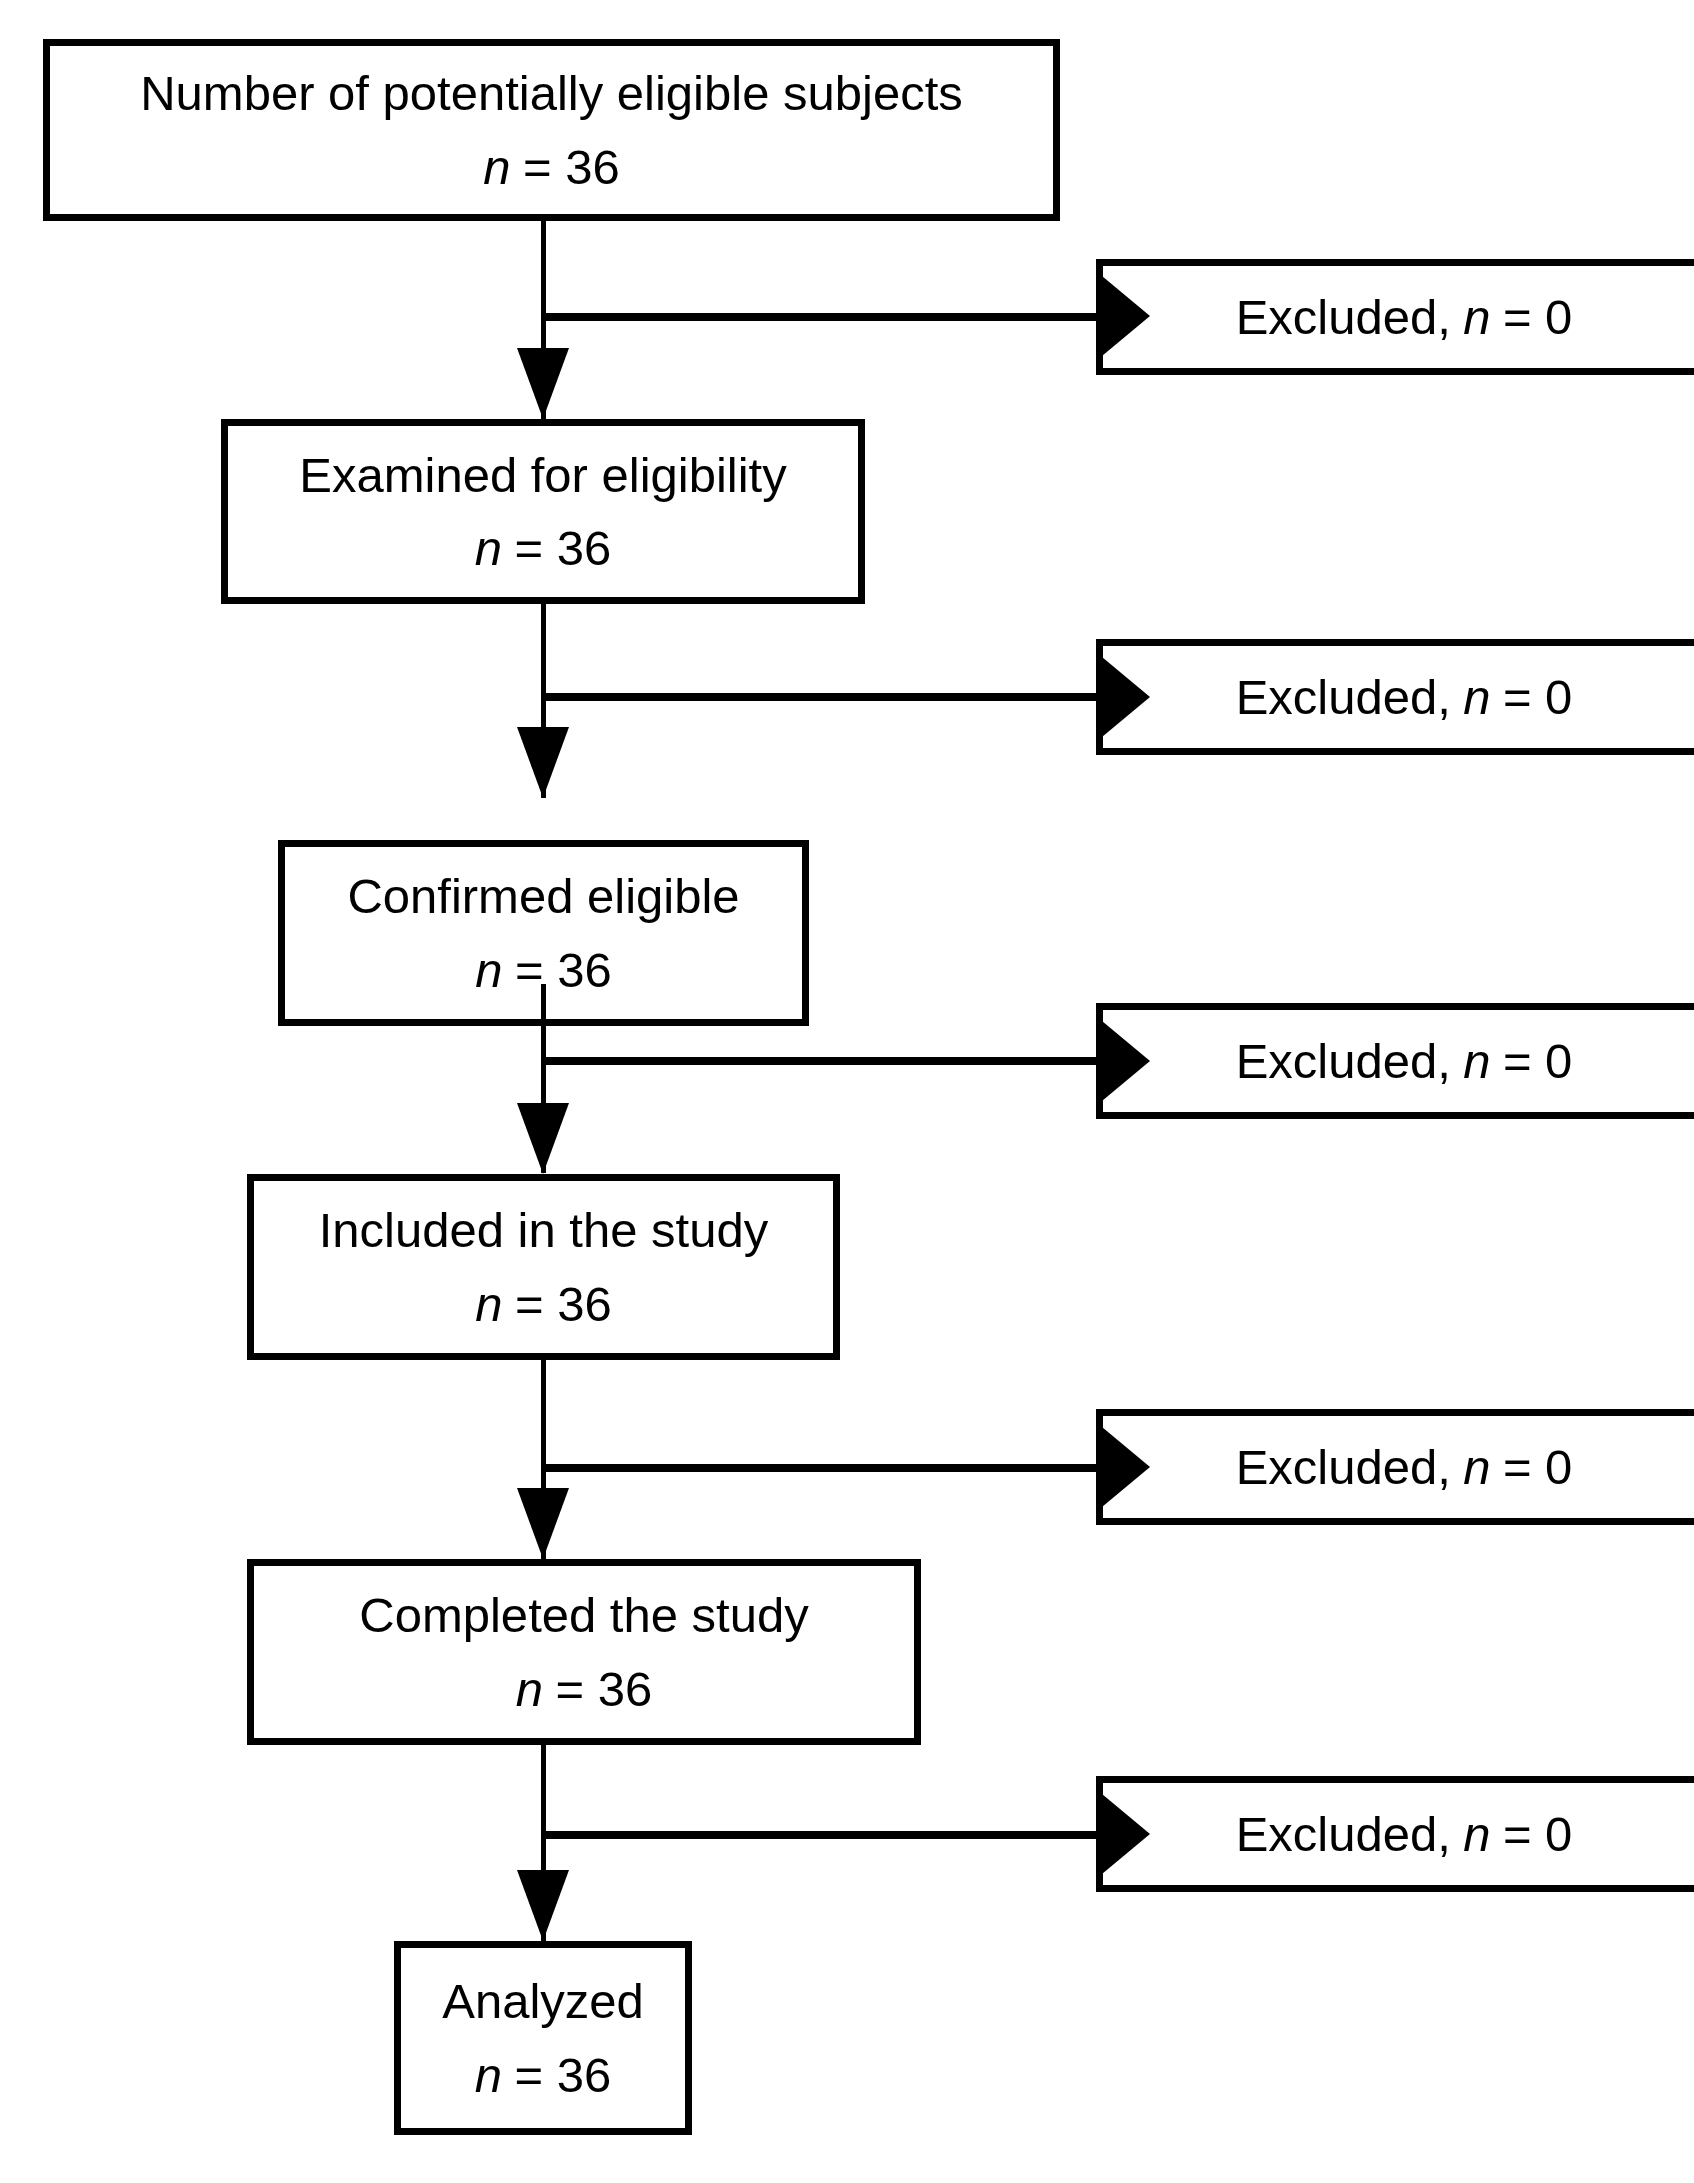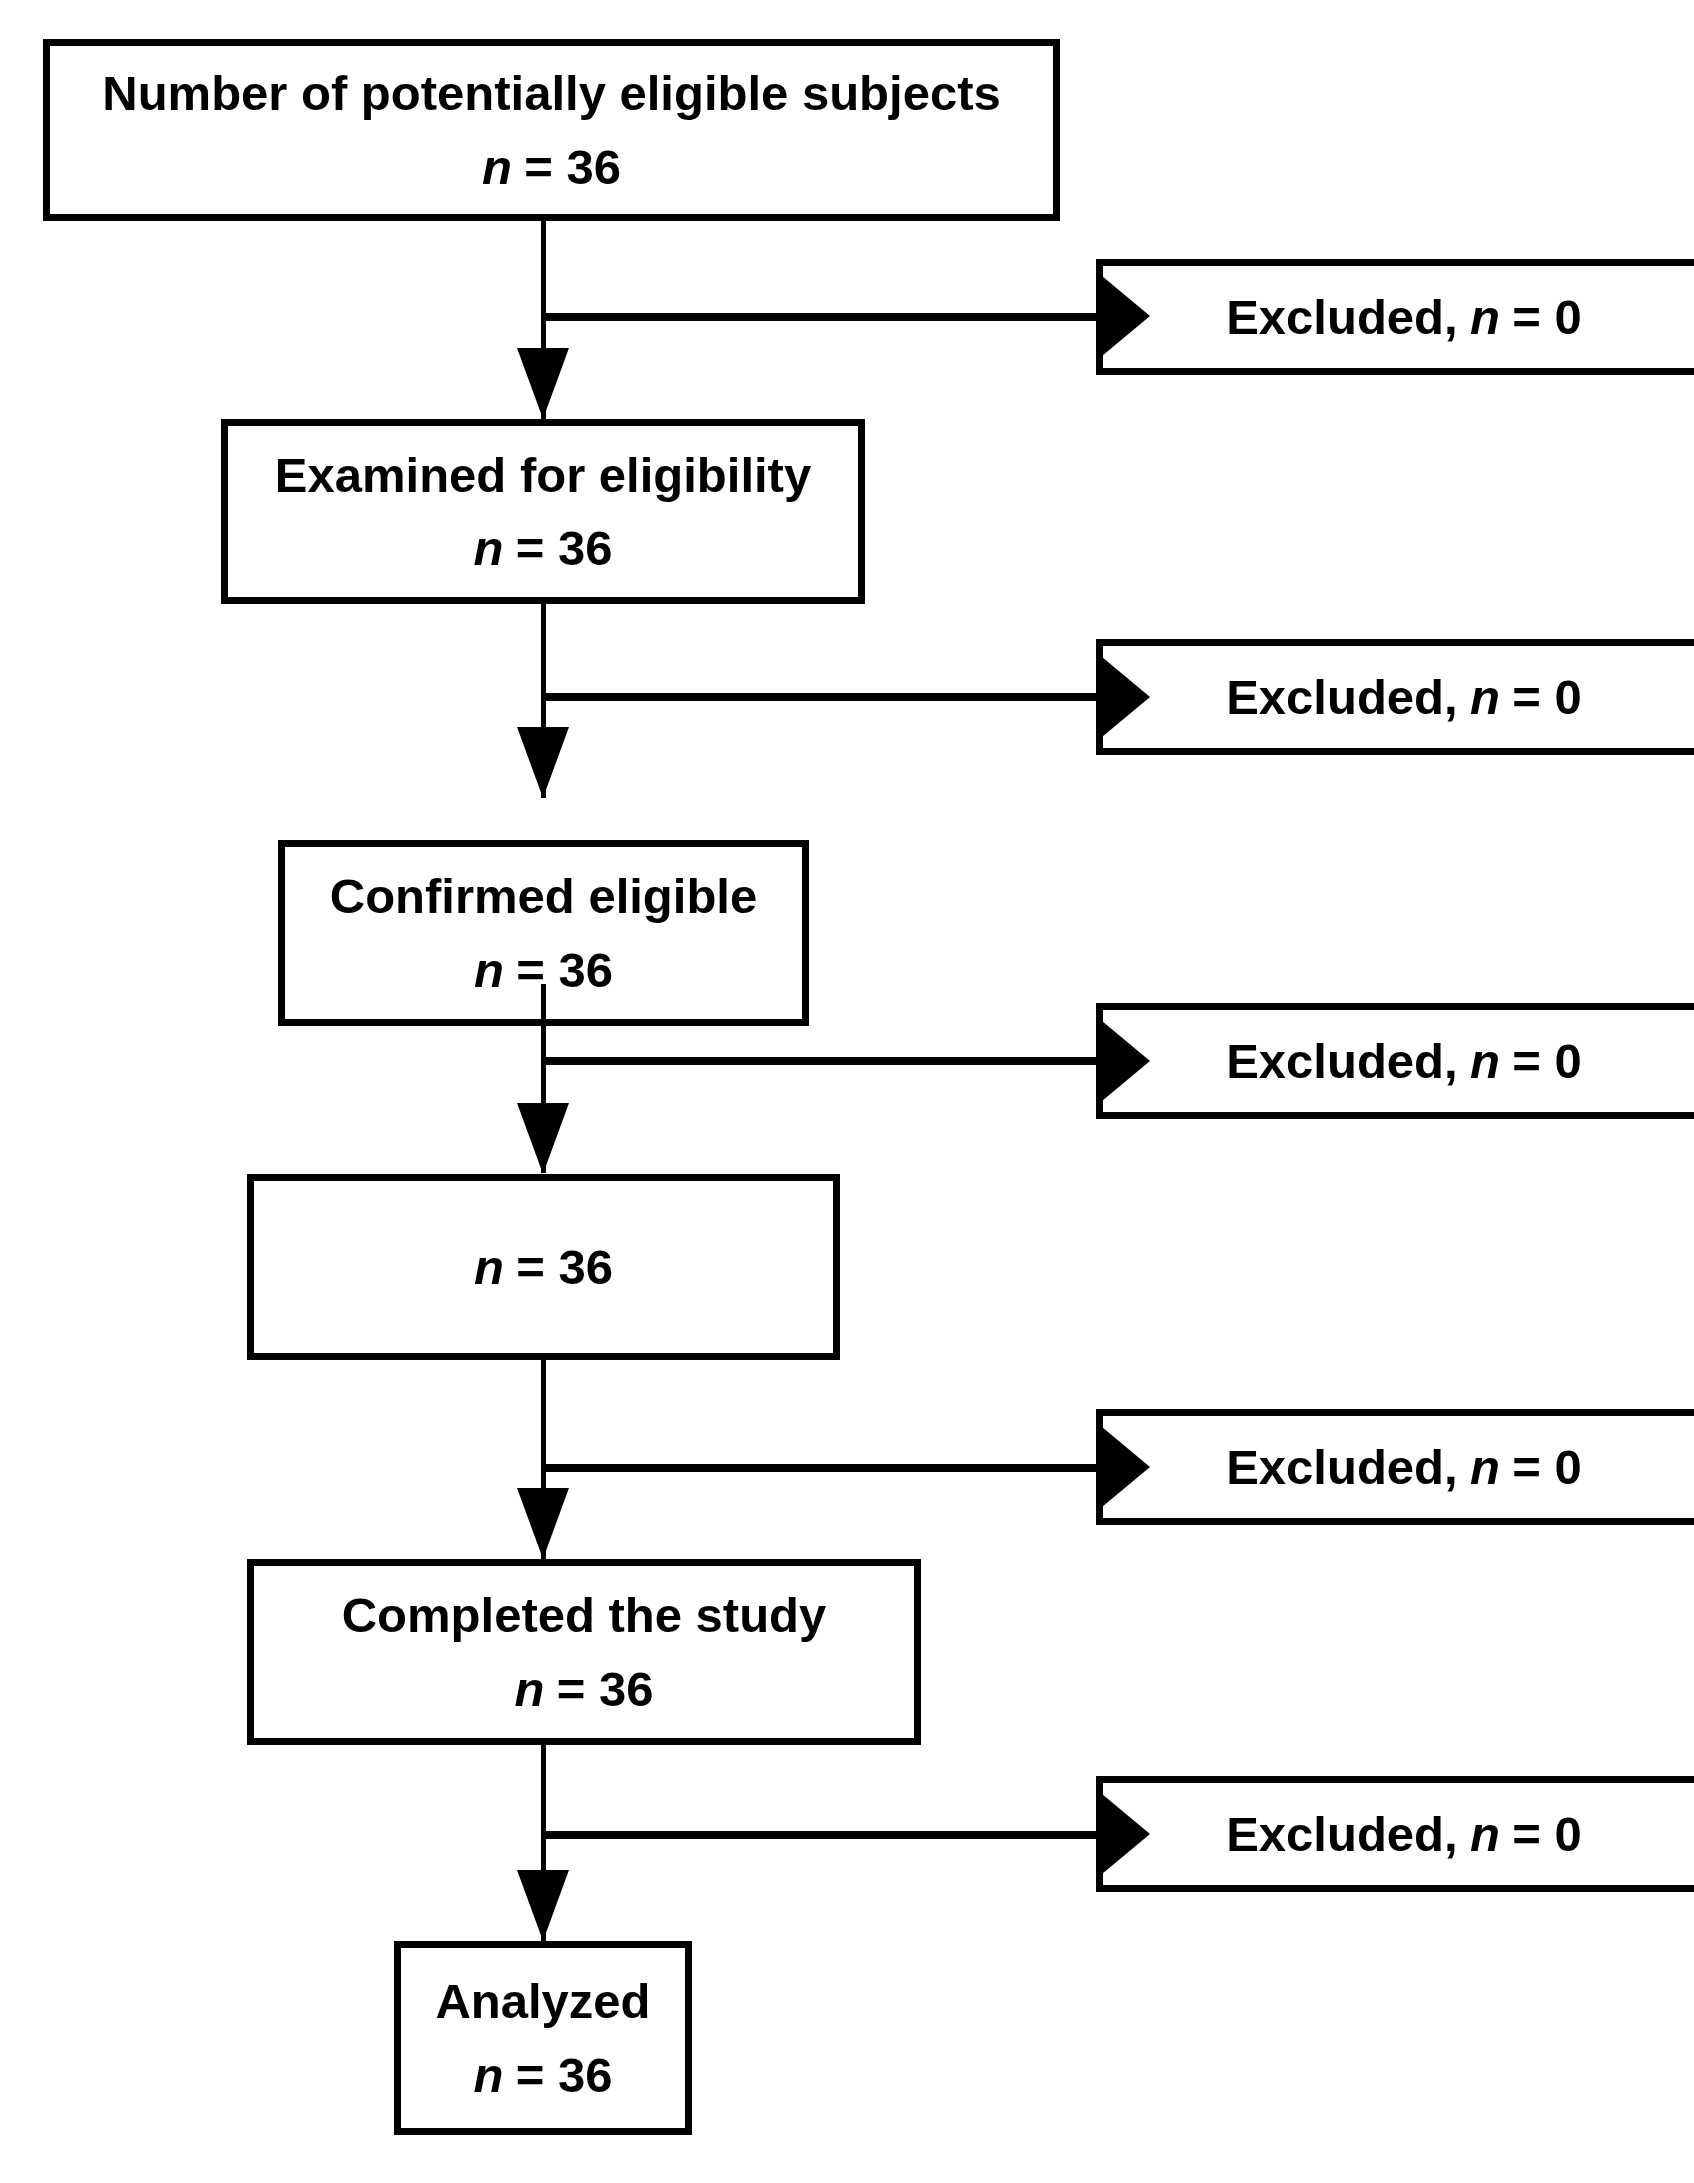--- a/index.html
+++ b/index.html
@@ -8,21 +8,20 @@
     background: #ffffff;
   }
   .canvas {
     position: relative;
     width: 1694px;
     height: 2183px;
     background: #ffffff;
     font-family: "Liberation Sans", sans-serif;
     color: #000000;
     overflow: hidden;
-    font-weight: bold;
   }
   .box {
     position: absolute;
     box-sizing: border-box;
     border: 7.8px solid #000000;
     background: #ffffff;
     display: flex;
     flex-direction: column;
     align-items: center;
     justify-content: center;
@@ -140,20 +139,21 @@
 
   <div class="box b3">
     <div class="label">Confirmed eligible</div>
     <div class="nline">
       <i>n</i>
       <span>= 36</span>
     </div>
   </div>
 
   <div class="box b4">
+    <div class="label">Included in the study</div>
     <div class="nline">
       <i>n</i>
       <span>= 36</span>
     </div>
   </div>
 
   <div class="box b5">
     <div class="label">Completed the study</div>
     <div class="nline">
       <i>n</i>

